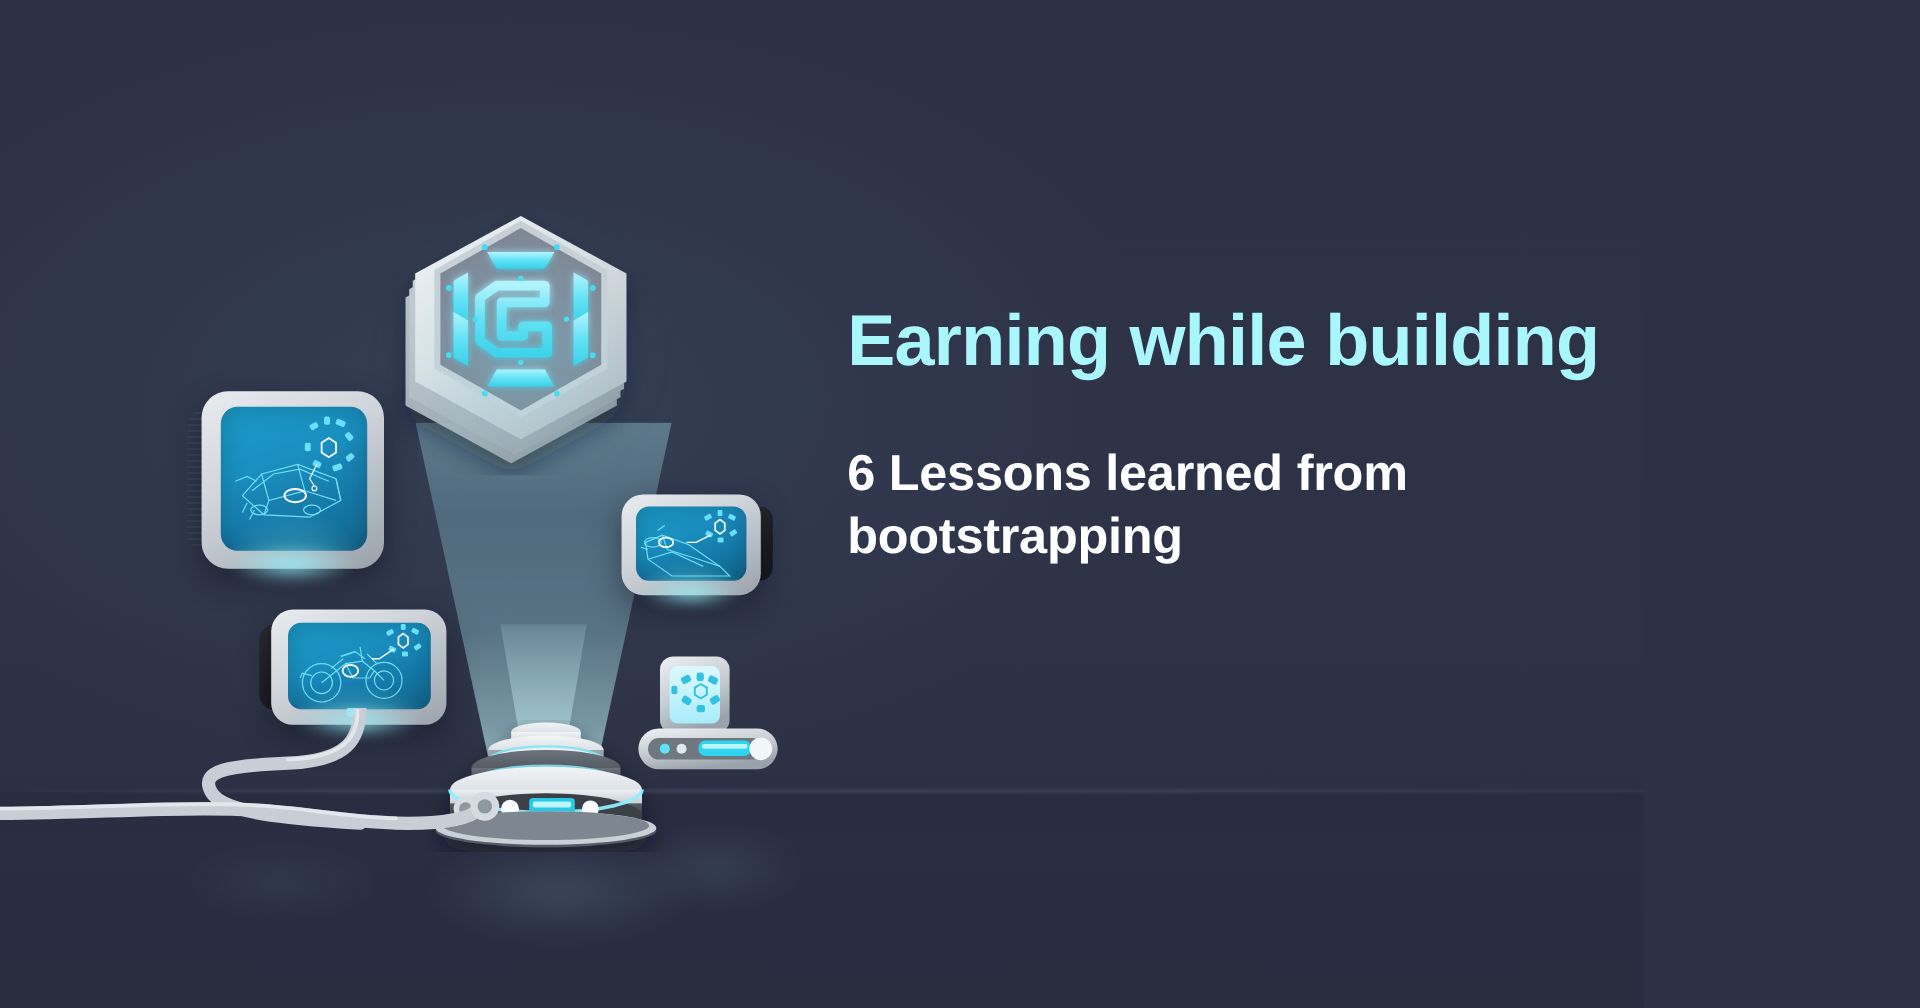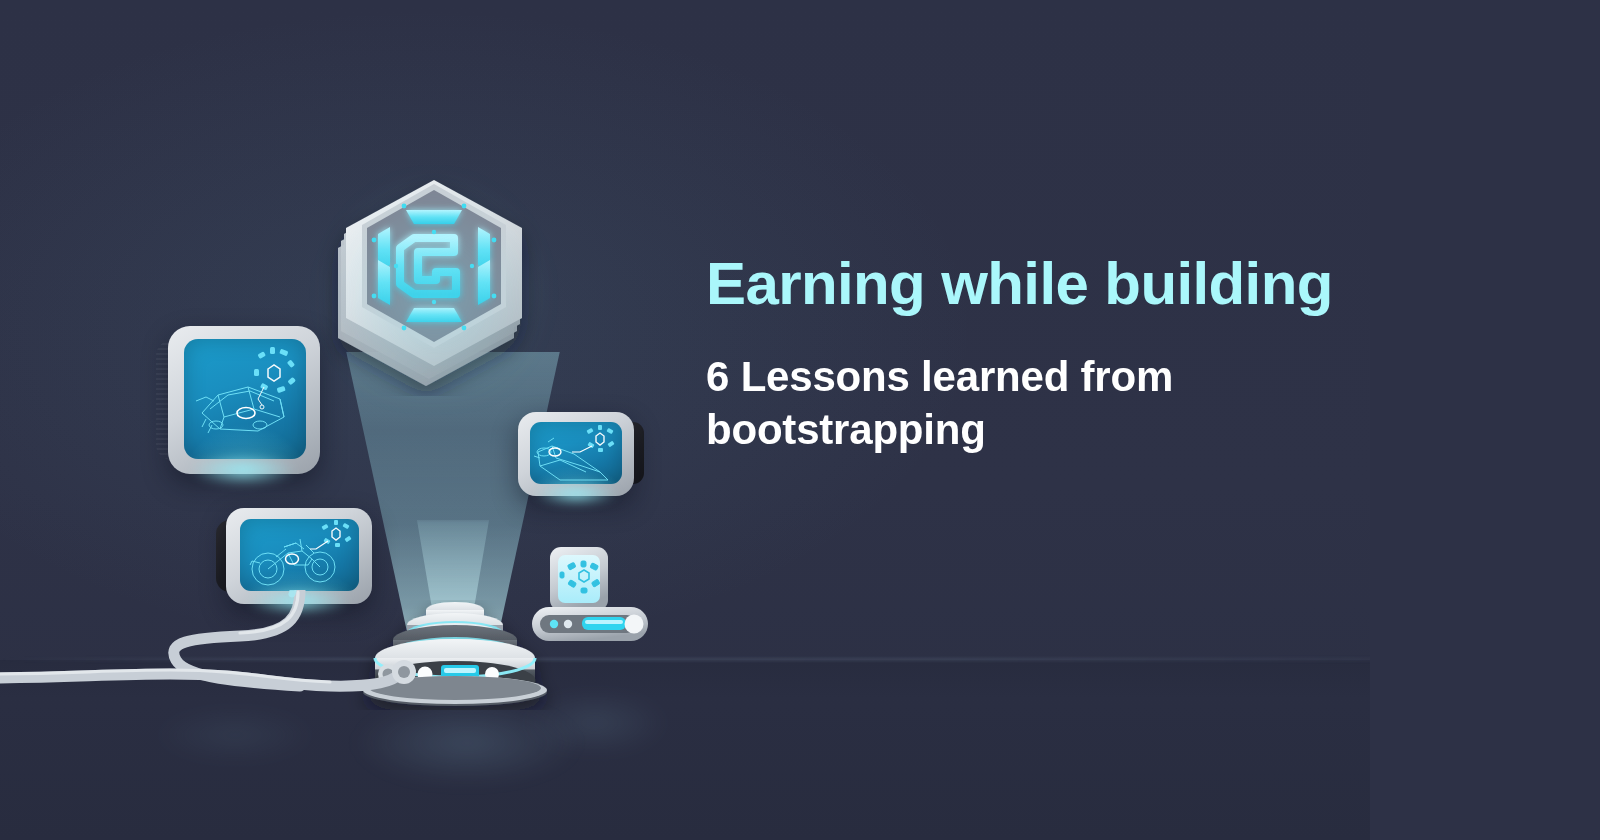--- a/index.html
+++ b/index.html
@@ -108,21 +108,21 @@
 
   
   .copy {
     position:absolute; left:706px; top:252px; width:860px;
   }
   .headline {
     font-size:60px; font-weight:700; letter-spacing:-0.6px;
     color:#aaf7fb; line-height:1.06; white-space:nowrap;
   }
   .subhead {
-    margin-top:34px;
+    margin-top:51px;
     font-size:42px; font-weight:700; letter-spacing:-0.2px;
     color:#ffffff; line-height:1.28; max-width:640px;
   }
 </style>
 </head>
 <body>
 
 <div class="hero">
 
   <div class="floor"></div>

